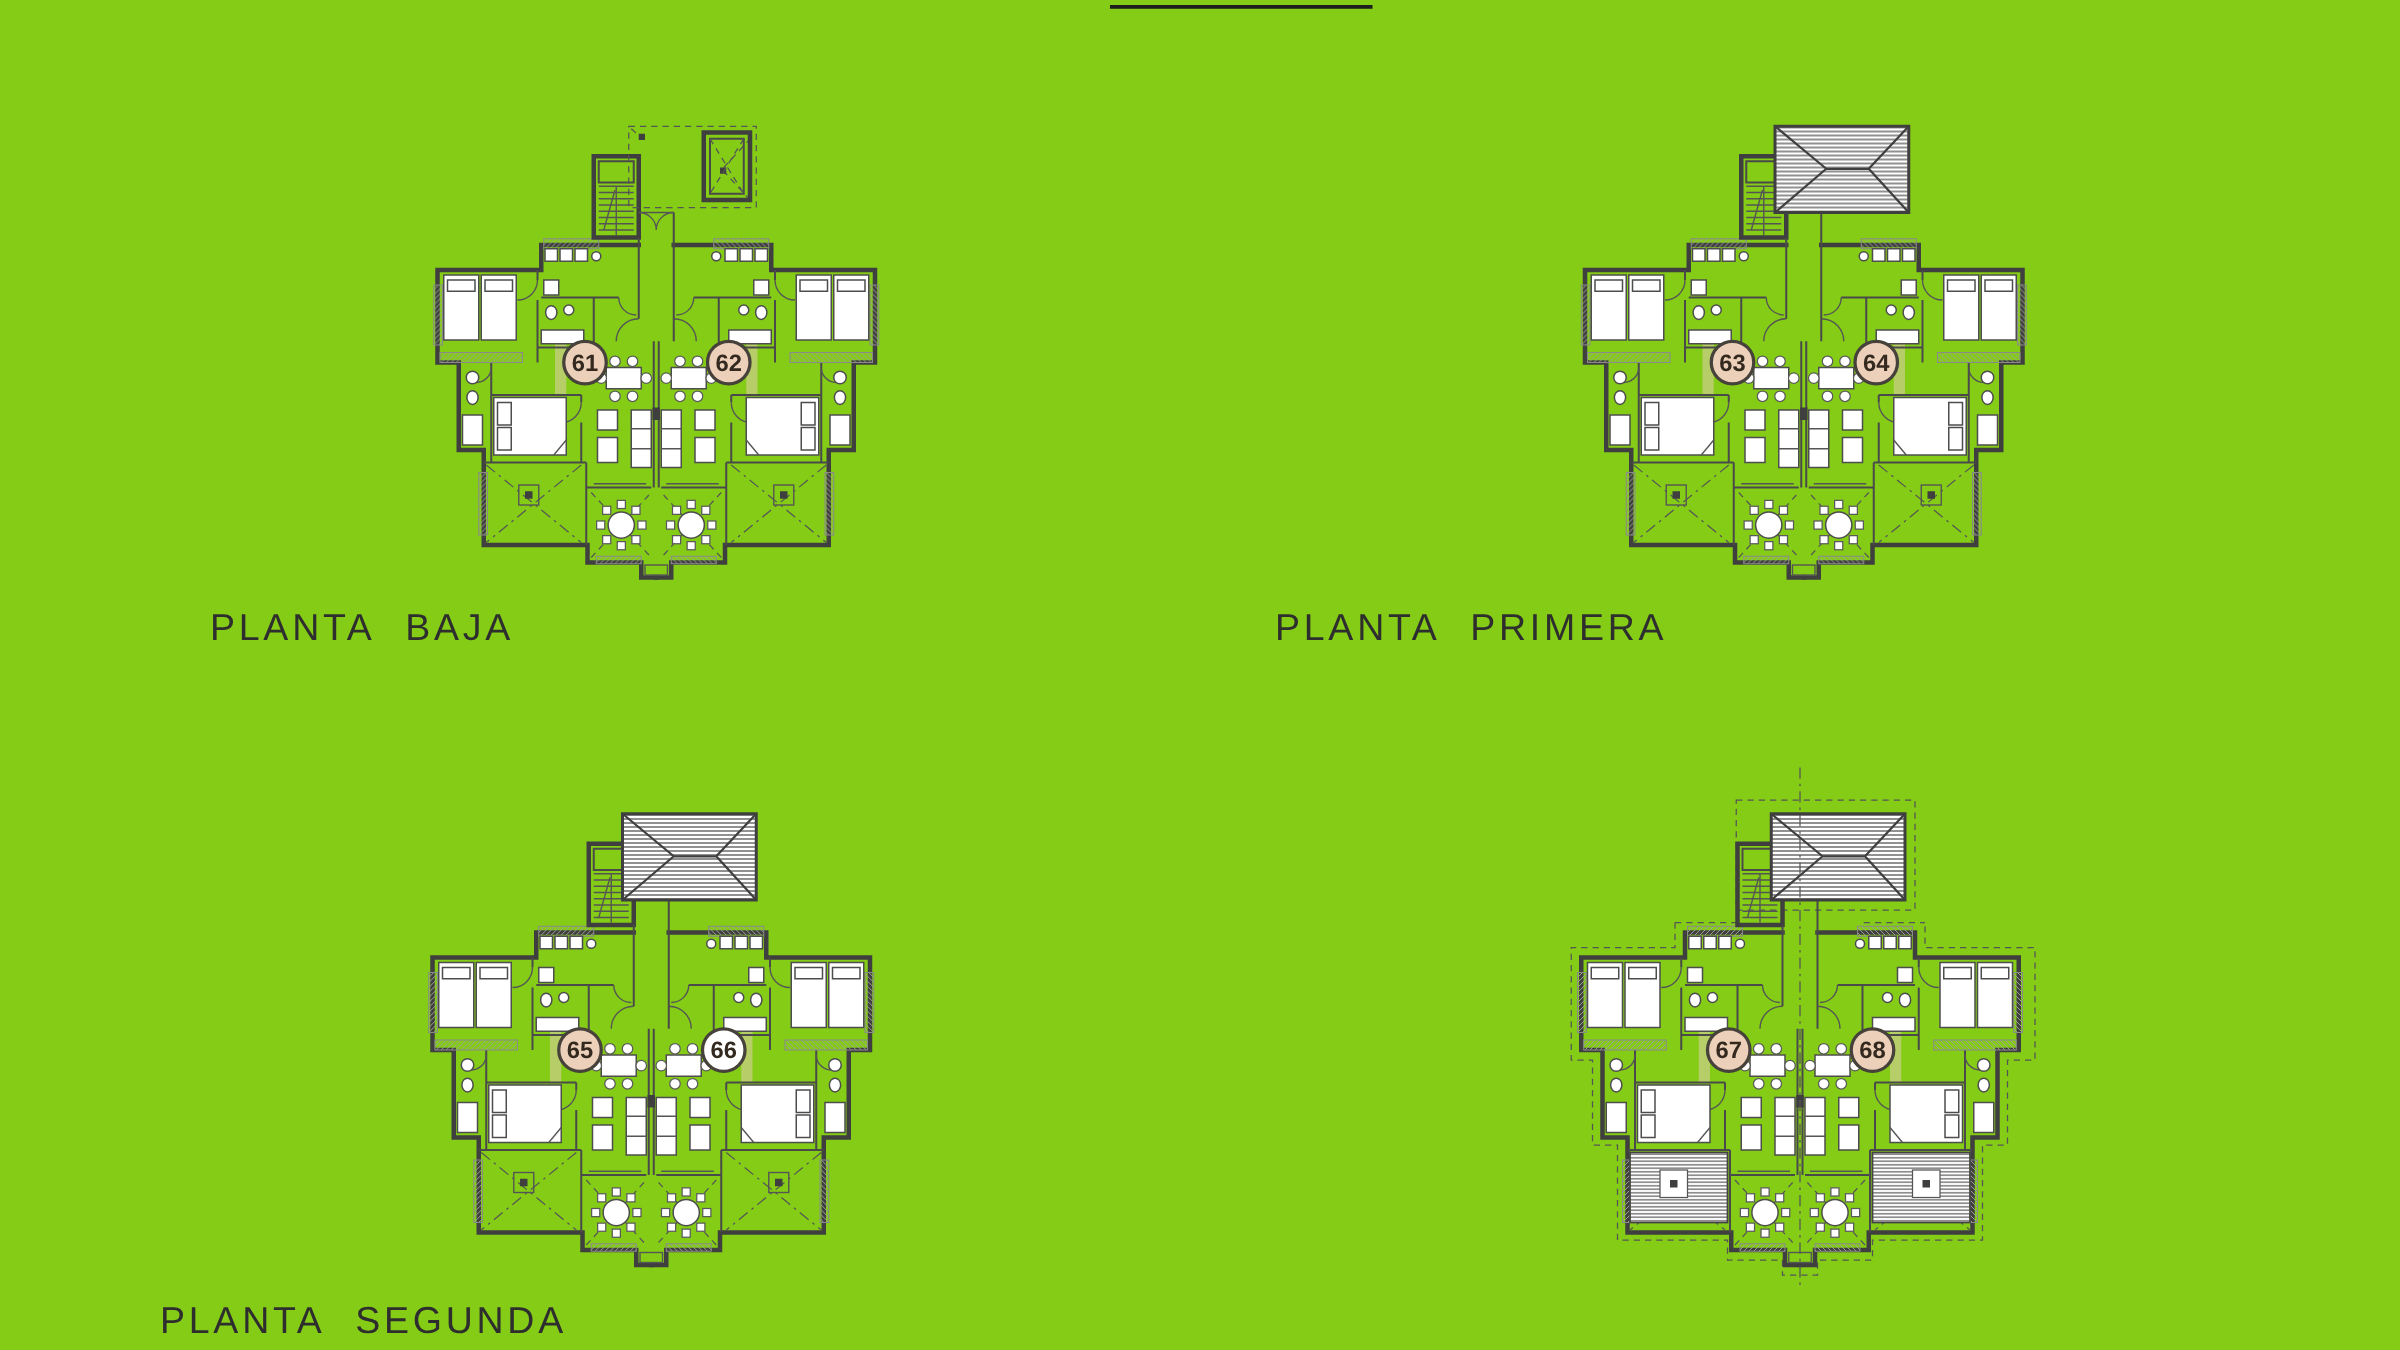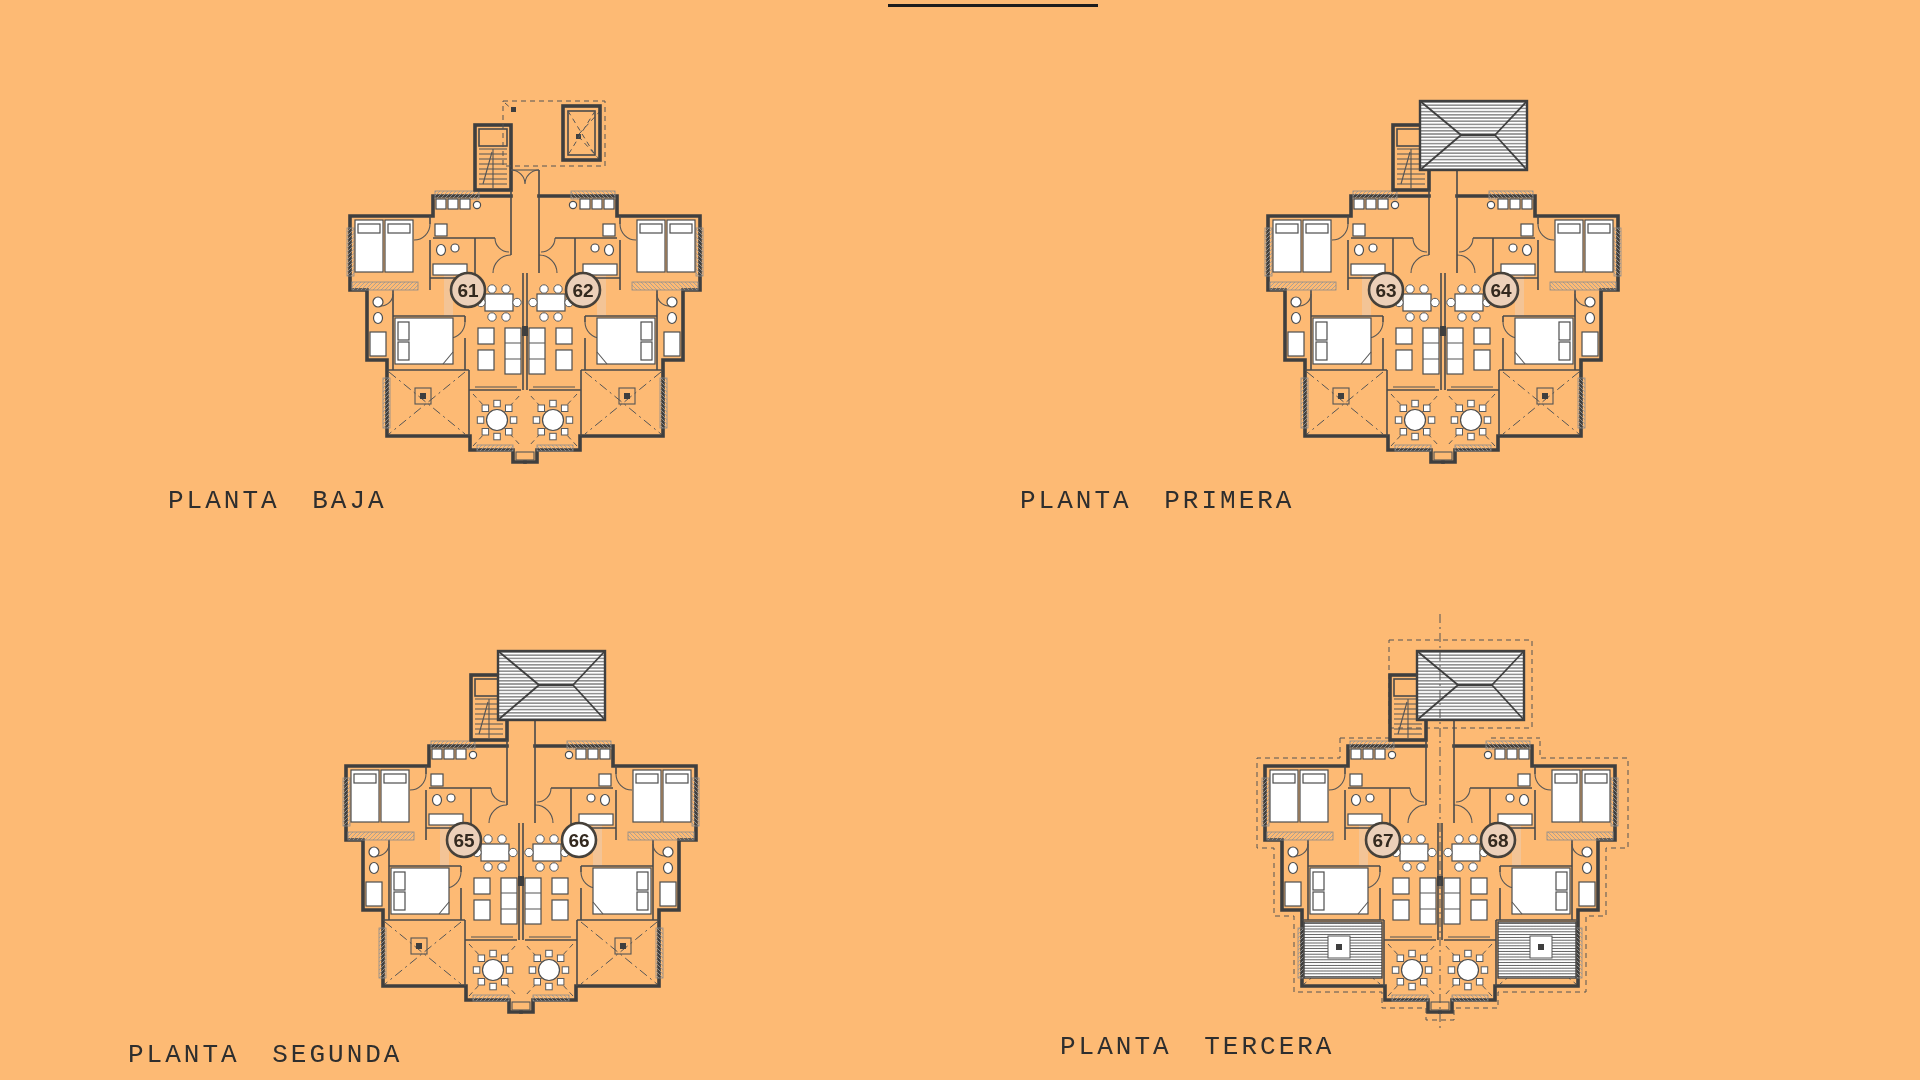--- a/index.html
+++ b/index.html
@@ -1,20 +1,20 @@
 <!DOCTYPE html>
 <html><head>
 <meta charset="utf-8">
 <style>
   html,body{margin:0;padding:0;background:#ffffff;width:1920px;height:1080px;overflow:hidden;
             font-family:"Liberation Sans", sans-serif;}
-  .sheet{position:relative;width:1920px;height:1080px;background:#fdba74;}
+  .sheet{position:relative;width:1920px;height:1080px;background:#84cc16;}
   .top-rule{position:absolute;left:888px;top:4px;width:210px;height:3px;background:#1d1d1d;}
-  .floor-label{position:absolute;font-size:26px;letter-spacing:3px;word-spacing:14px;
-               color:#2e2e2e;white-space:nowrap;font-weight:400;font-family:Liberation Mono, monospace;}
+  .floor-label{position:absolute;font-size:30px;letter-spacing:3px;word-spacing:14px;
+               color:#2e2e2e;white-space:nowrap;font-weight:400;}
   svg text.badge-num{font-family:"Liberation Sans", sans-serif;font-size:19px;font-weight:bold;
                fill:#33291f;text-anchor:middle;}
   .wall{stroke:#3f3f3f;stroke-width:3.6;fill:none;stroke-linecap:square;}
   .wall2{stroke:#4a4a4a;stroke-width:1.6;fill:none;}
   .thin{stroke:#555;stroke-width:1.1;fill:none;}
   .furn{stroke:#4d4d4d;stroke-width:1.2;fill:#ffffff;}
   .chair{stroke:#5a5a5a;stroke-width:1;fill:#ffffff;}
   .dash{stroke:#555;stroke-width:1;fill:none;stroke-dasharray:5 4;}
   .dashdot{stroke:#555;stroke-width:1;fill:none;stroke-dasharray:9 4 2 4;}
   .sill{fill:url(#sillp);stroke:#8a8a8a;stroke-width:0.8;}
@@ -256,14 +256,13 @@
       <g>
         <circle class="badge" cx="258" cy="212" r="17" fill="#ecd0b9"></circle>
         <text class="badge-num" x="258" y="218.5">68</text>
       </g>
     </g>
   </svg>
 
   <div class="floor-label" style="left:168px;top:486px;">PLANTA BAJA</div>
   <div class="floor-label" style="left:1020px;top:486px;">PLANTA PRIMERA</div>
   <div class="floor-label" style="left:128px;top:1040px;">PLANTA SEGUNDA</div>
-  <div class="floor-label" style="left:1060px;top:1032px;">PLANTA TERCERA</div>
 </div>
 
 </body></html>

